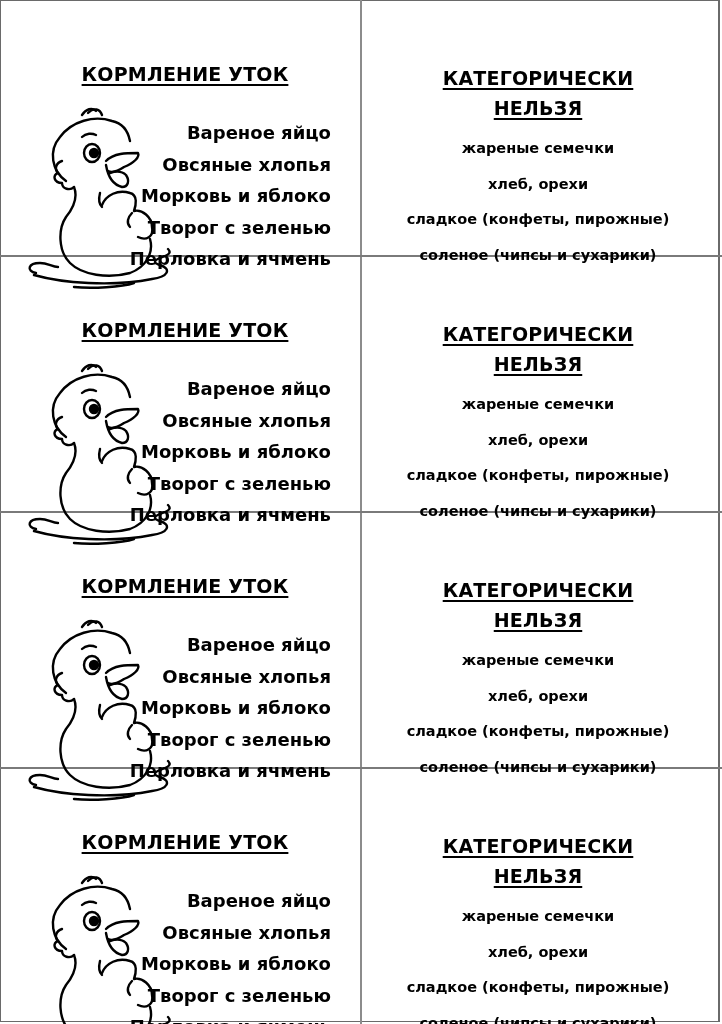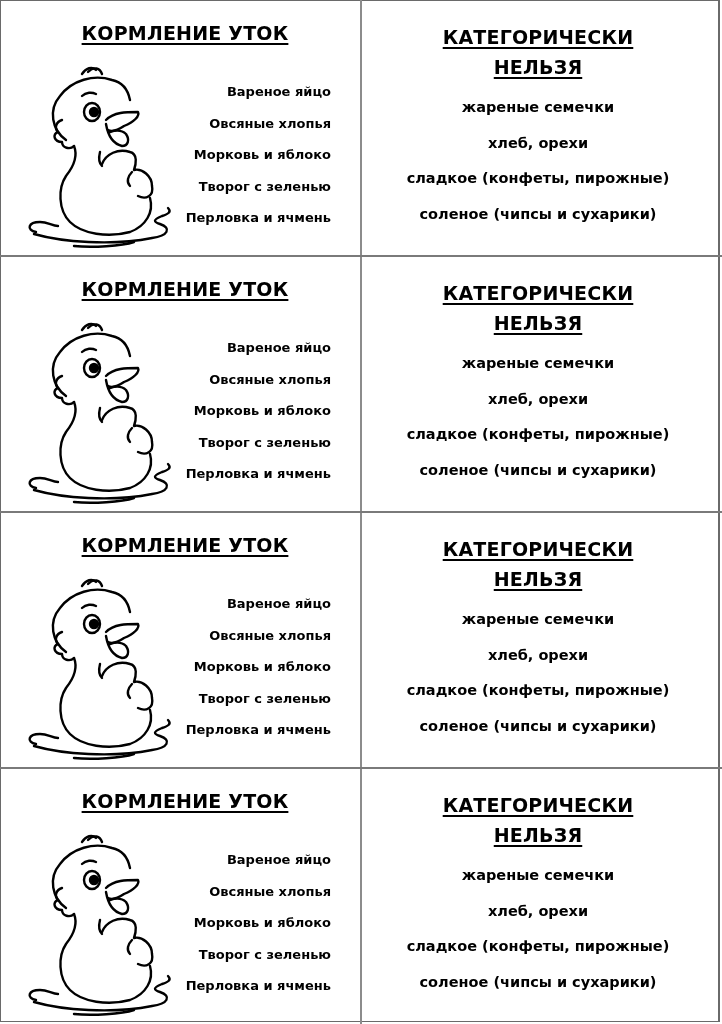--- a/index.html
+++ b/index.html
@@ -1,30 +1,30 @@
 <!DOCTYPE html>
 <html><head>
 <meta charset="utf-8">
 <style>
   html, body { margin: 0; padding: 0; background: #ffffff; }
   body { width: 722px; height: 1024px; position: relative; overflow: hidden; font-family: "DejaVu Sans", sans-serif; color: #000; }
   .sheet { position: absolute; left: 0; top: 0; width: 720px; height: 1022px; border: 1px solid #6a6a6a; border-right-width: 2px; box-sizing: border-box; }
   .vline { position: absolute; left: 360px; top: 0; width: 2px; height: 1024px; background: #8c8c8c; }
   .hline { position: absolute; left: 0; width: 722px; height: 2px; background: #7a7a7a; }
-  .card { position: absolute; width: 360px; height: 256px; }
+  .card { position: absolute; width: 360px; height: 256px; margin-top: 41px; }
   .card.left { left: 0; }
   .card.right { left: 362px; }
   .title { position: absolute; left: 0; right: 0; text-align: center; font-weight: bold; font-size: 19px; letter-spacing: 0.2px; }
   .title span { text-decoration: underline; text-decoration-thickness: 1.5px; text-underline-offset: 3px; }
   .left .title { top: 22px; padding-left: 10px; }
   .right .title { top: 22px; line-height: 30px; padding-right: 8px; }
   .duck { position: absolute; left: 22px; top: 60px; width: 160px; height: 190px; }
   .duck svg { width: 100%; height: 100%; }
   .food-list { position: absolute; right: 29px; top: 82px; text-align: right; }
-  .food-list div { font-size: 13px; font-weight: bold; height: 31.5px; line-height: 20px; white-space: nowrap; }
+  .food-list div { font-size: 18px; font-weight: bold; height: 31.5px; line-height: 20px; white-space: nowrap; }
   .bad-list { position: absolute; left: 0; right: 0; top: 97px; text-align: center; padding-right: 8px; }
   .bad-list div { font-size: 14.5px; font-weight: bold; height: 35.5px; line-height: 20px; white-space: nowrap; text-align: center; }
 </style>
 </head>
 <body>
 
 <div class="sheet"></div>
 <div class="vline"></div>
 <div class="hline" style="top:255px"></div>
 <div class="hline" style="top:511px"></div>

